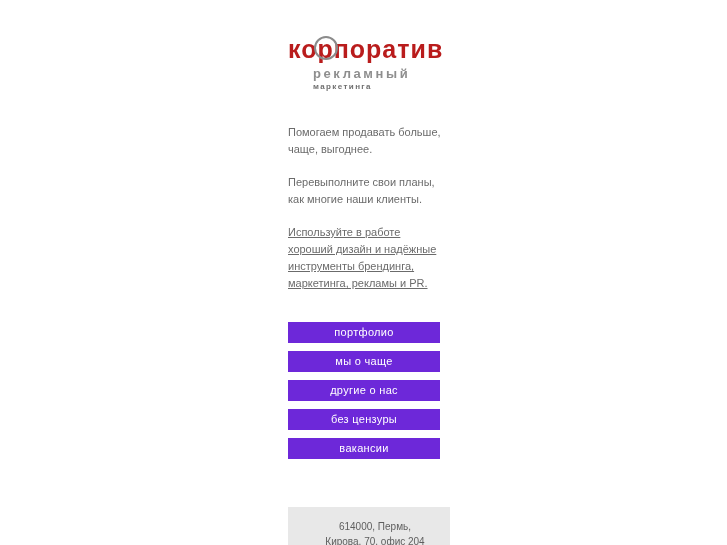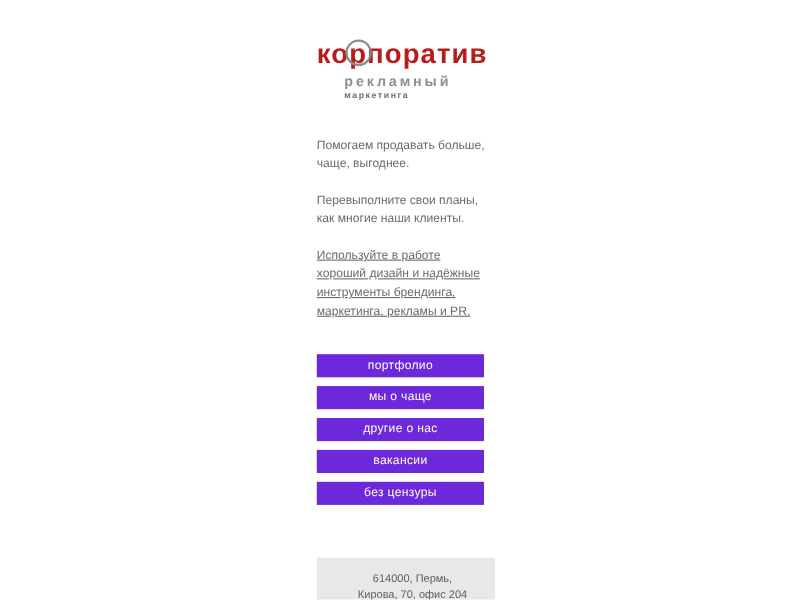--- a/index.html
+++ b/index.html
@@ -145,22 +145,22 @@
     <div class="intro">
       <p>Помогаем продавать больше, чаще, выгоднее.</p>
       <p>Перевыполните свои планы, как многие наши клиенты.</p>
       <p class="wide">Используйте в работе хороший дизайн и надёжные инструменты брендинга, маркетинга, рекламы и PR.</p>
     </div>
 
     <div class="buttons">
       <button class="btn">портфолио</button>
       <button class="btn">мы о чаще</button>
       <button class="btn">другие о нас</button>
+      <button class="btn">без цензуры</button>
       <button class="btn">вакансии</button>
-      <button class="btn">без цензуры</button>
     </div>
 
     <div class="addr-box">
       <div class="addr-line">614000, Пермь,</div>
       <div class="addr-line">Кирова, 70, офис 204</div>
 
     </div>
 
   </div>
 </div>

